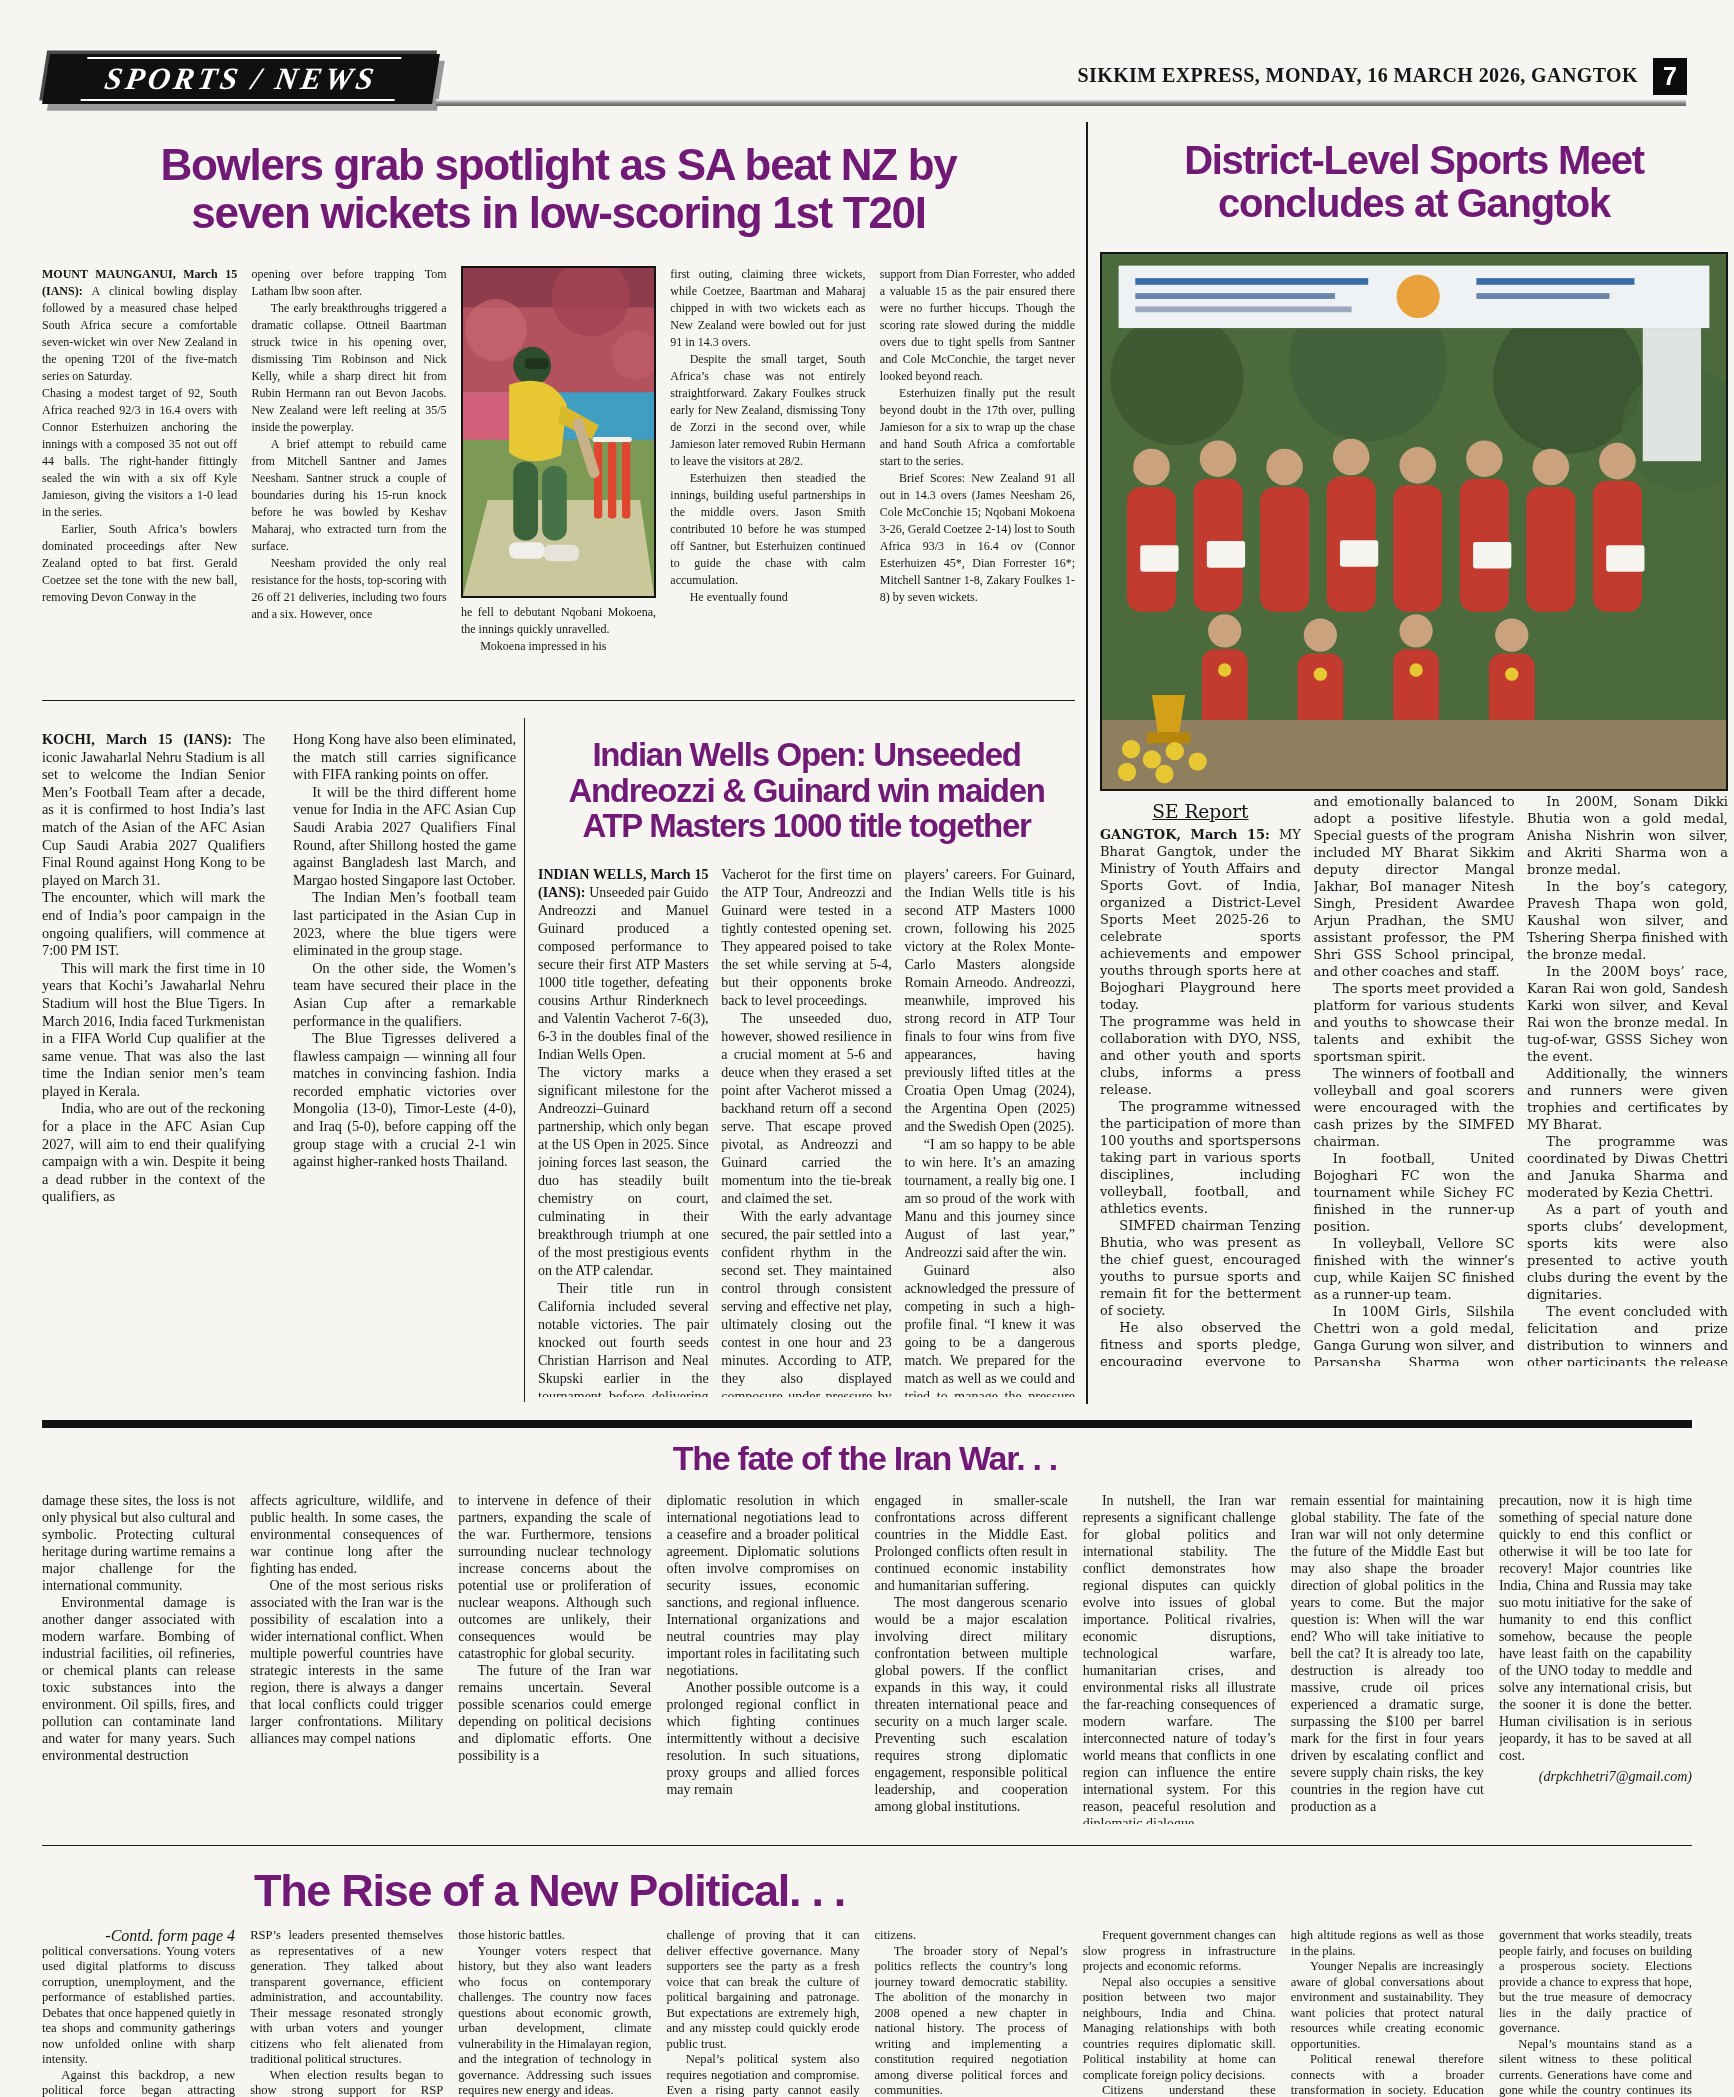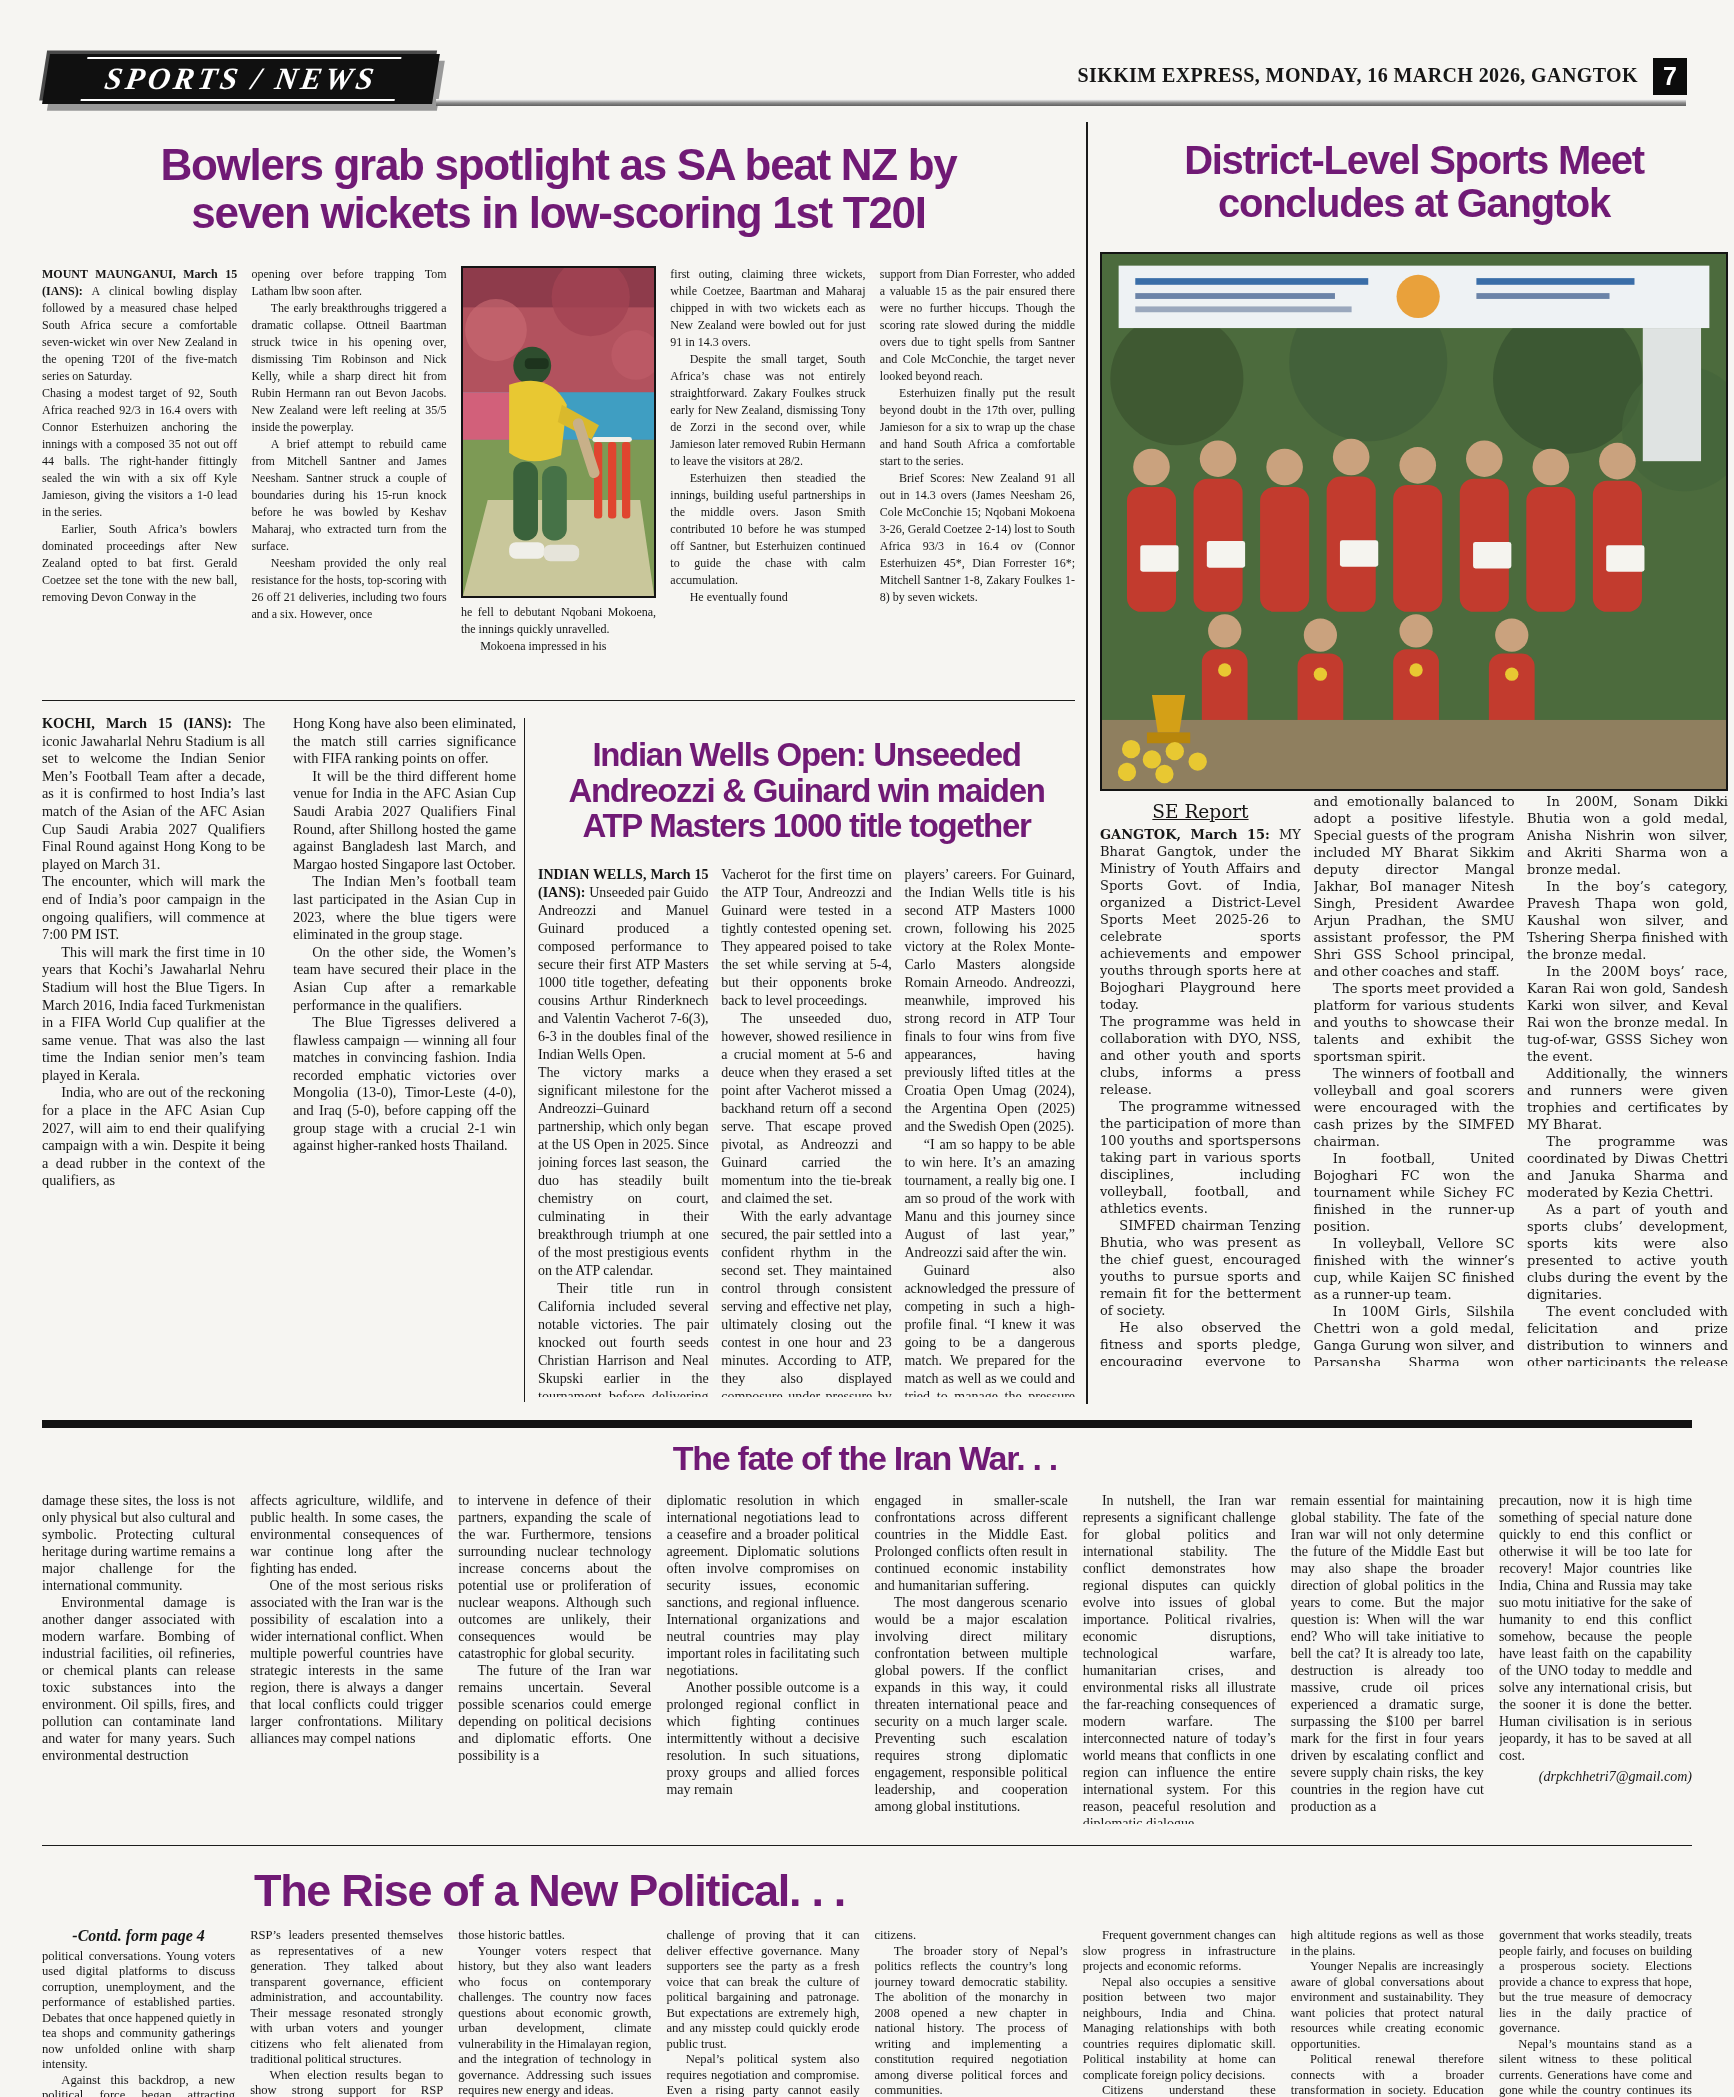--- a/index.html
+++ b/index.html
@@ -42,21 +42,21 @@
   .district{position:absolute;left:1100px;top:112px;width:628px;}
   .district .hl{font-size:40px;}
   .photo-district{width:100%;height:539px;border:2.5px solid #141414;box-sizing:border-box;margin-top:13.4px;display:block;}
   .se-report{text-align:center;font-weight:normal;text-decoration:underline;font-size:18.5px;margin:10px 0 5.9px;}
   .district .body{gap:12.6px;height:573px;overflow:hidden;margin-top:1.7px;}
   .district .col{font-family:"DejaVu Serif",serif;font-size:13px;line-height:17px;}
 
   
   .kochi{position:absolute;left:42px;top:715px;width:474px;}
   .kochi .hl{font-size:32px;}
-  .kochi .body{gap:28px;height:529px;overflow:hidden;}
+  .kochi .body{gap:28px;margin-top:16px;height:529px;overflow:hidden;}
   .kochi .col{font-size:14.3px;line-height:17.6px;}
 
   
   .iw{position:absolute;left:538px;top:715px;width:537px;}
   .iw .hl{font-size:33px;}
   .iw .body{gap:12.6px;margin-top:14.3px;height:531px;overflow:hidden;}
   .iw .col{font-size:14px;line-height:18px;}
 
   
   .iran{position:absolute;left:42px;top:1420px;width:1650px;}
@@ -64,21 +64,21 @@
   .iran .hl{font-size:34px;width:1015px;margin:12.6px 0 15px;text-align:right;}
   .iran .body{gap:15px;height:332px;overflow:hidden;}
   .iran .col{font-size:14px;line-height:17px;}
   .iran-signoff{text-align:right;font-style:italic;text-indent:0;margin-top:4.2px;}
 
   
   .rise{position:absolute;left:42px;top:1858px;width:1650px;}
   .rise .hl{font-size:45px;width:1015px;margin:9.2px 0 12.6px;}
   .rise .body{gap:15px;height:472px;overflow:hidden;}
   .rise .col{font-size:12.6px;line-height:15.5px;}
-  .contd{text-align:center;font-weight:bold;font-style:italic;font-size:16px;text-indent:0;margin-bottom:5px;}
+  .contd{text-align:right;font-weight:normal;font-style:italic;font-size:16px;text-indent:0;}
 </style>
 </head>
 <body>
 
 <div class="page">
 
   <header>
     <div class="banner-wrap">
       <div class="banner-inner">
         <span>SPORTS / NEWS</span>

